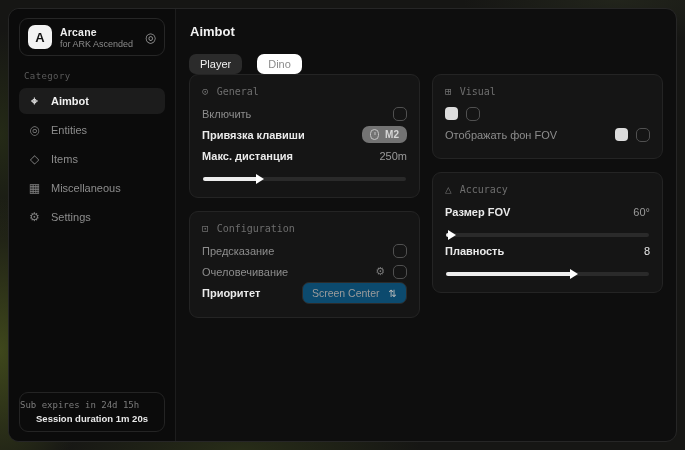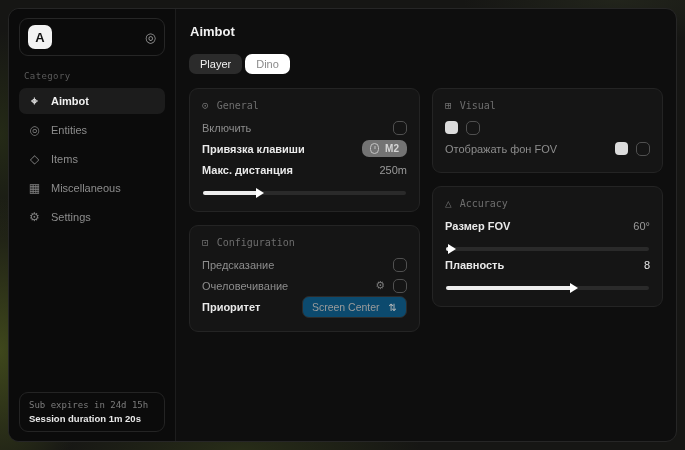--- a/index.html
+++ b/index.html
@@ -40,29 +40,29 @@
     color:#5c5c5c;font-size:9px;margin:15px 5px 7px;
     font-family:"DejaVu Sans Mono",monospace;letter-spacing:.4px;
   }
   .nav-item{
     display:flex;align-items:center;gap:10px;padding:7px 9px;border-radius:7px;
     color:#8d8d8d;font-size:11px;margin-bottom:3px;cursor:pointer;position:relative;
   }
   .nav-item.active{background:#1c1c1c;color:#f1f1f1;font-weight:600;}
   .nav-icon{width:13px;font-size:12px;text-align:center;line-height:1;opacity:.9;}
   .sidebar-footer{
-    margin-top:auto;border:1px solid #242424;border-radius:9px;padding:7px 9px;
+    margin-top:auto;border:1px solid #242424;border-radius:9px;padding:7px 0;
     display:flex;flex-direction:column;gap:3px;
   }
   .foot-dim{font-family:"DejaVu Sans Mono",monospace;font-size:9px;color:#7c7c7c;}
-  .foot-bright{font-size:9.5px;color:#e9e9e9;font-weight:700;}
+  .foot-bright{font-size:9.5px;color:#e9e9e9;font-weight:700;text-align:center;}
   
   .main{flex:1;padding:14px 13px;box-sizing:border-box;display:flex;flex-direction:column;}
   .page-title{color:#f2f2f2;font-weight:700;font-size:13px;margin:1px 0 15px 1px;}
-  .tabs{display:flex;gap:3px;margin-bottom:14px;}
+  .tabs{display:flex;gap:15px;}
   .tab{
     padding:4px 11px;border-radius:7px;font-size:11px;color:#8a8a8a;background:#ffffff;cursor:pointer;
   }
   .tab.active{background:#2b2b2b;color:#f0f0f0;}
   .columns{display:flex;gap:12px;align-items:flex-start;}
   .col{flex:1;display:flex;flex-direction:column;gap:13px;min-width:0;}
   .card{
     background:#151515;border:1px solid #242424;border-radius:9px;
     padding:10px 12px 13px;
   }
@@ -107,20 +107,24 @@
   }
 </style>
 </head>
 <body>
 
 <div class="window">
 
   <div class="sidebar">
     <div class="sidebar-header">
       <div class="logo">A</div>
+      <div class="app-titles">
+        <div class="app-name">Arcane</div>
+        <div class="app-sub">for ARK Ascended</div>
+      </div>
       <div class="header-action">◎</div>
     </div>
 
     <div class="category">Category</div>
 
     <div class="nav-item active">
       <span class="nav-icon">⌖</span>
       <span>Aimbot</span>
     </div>
     <div class="nav-item">

